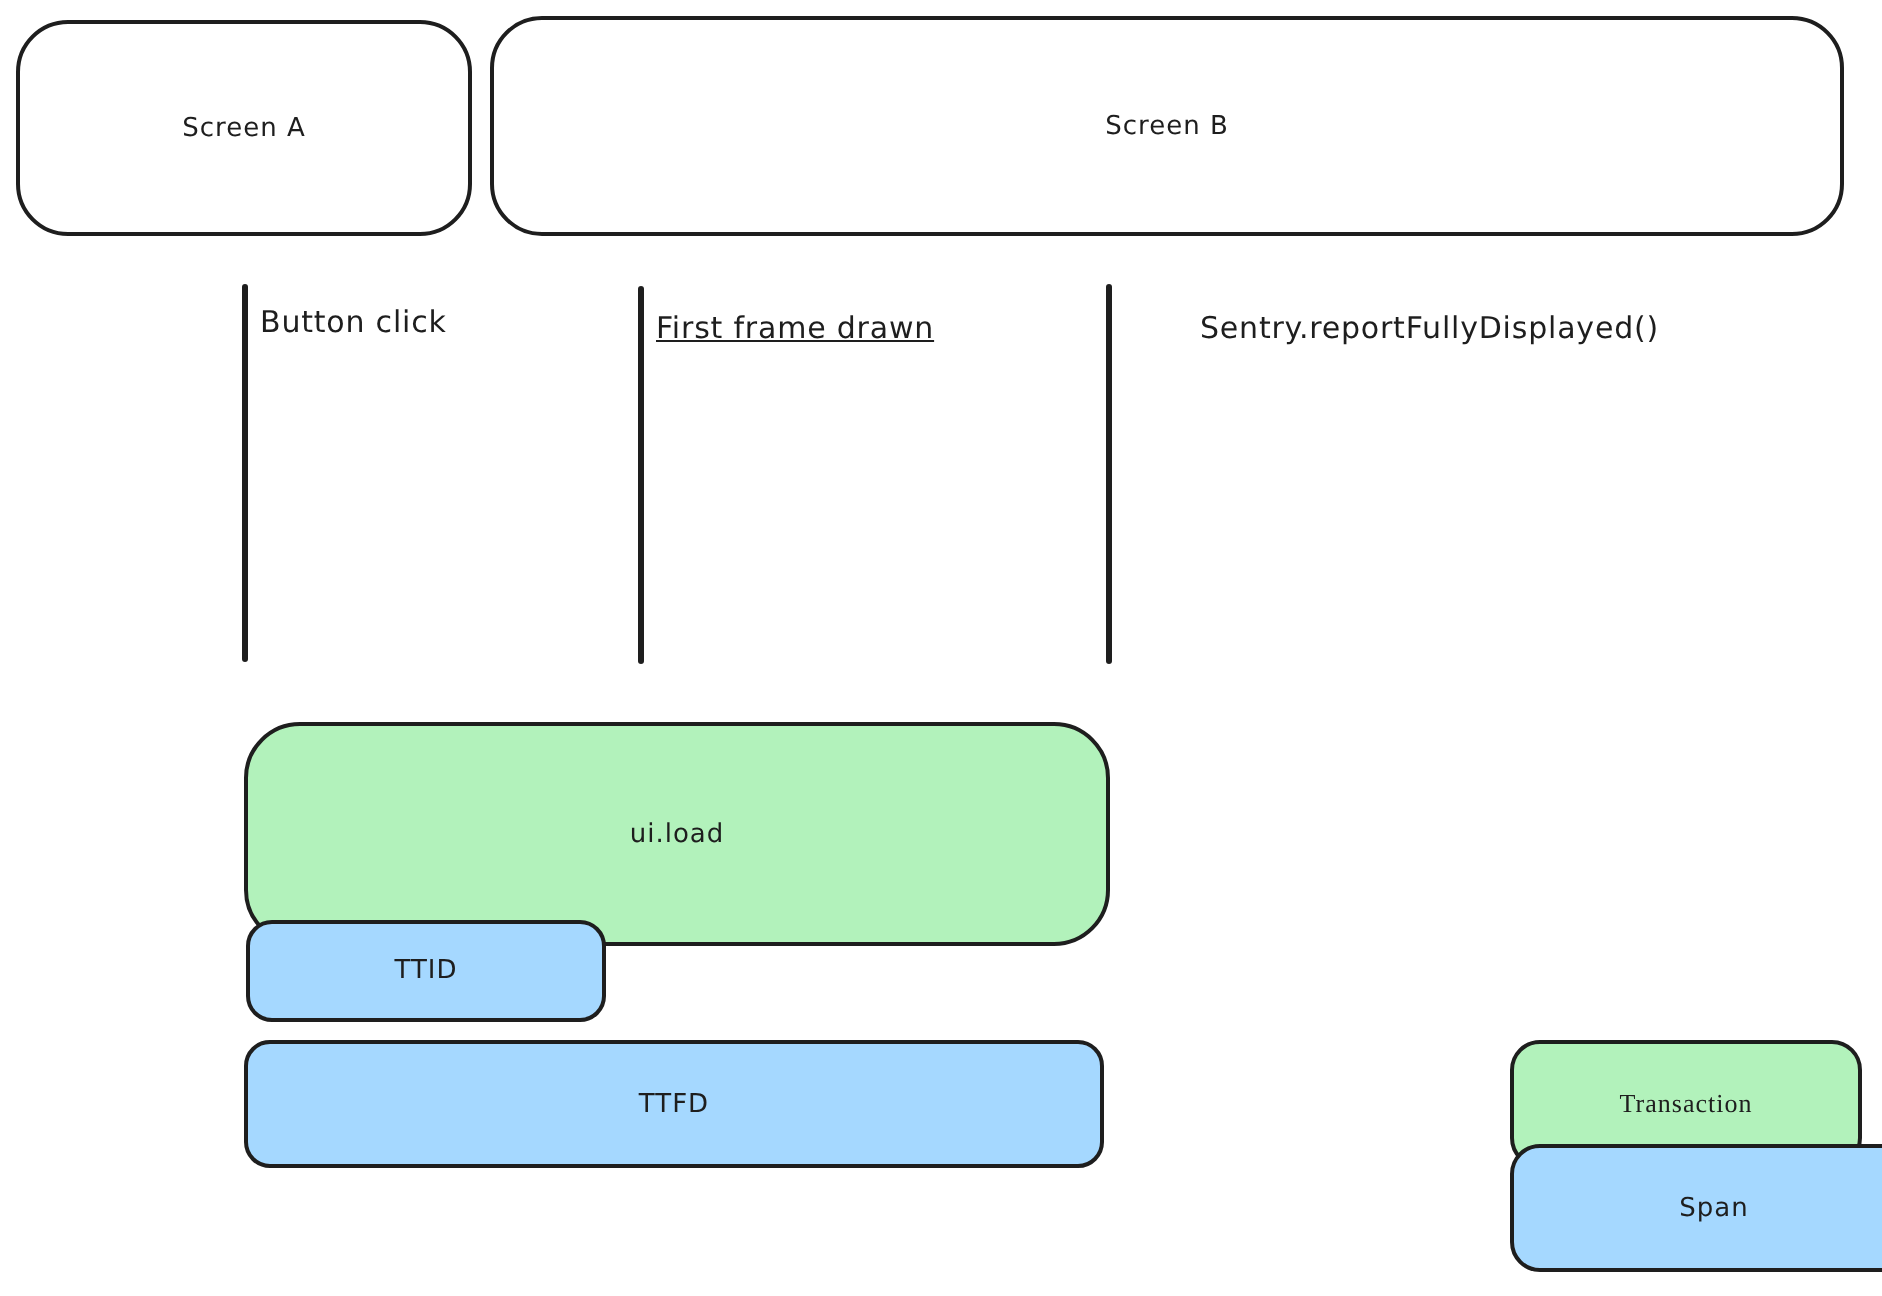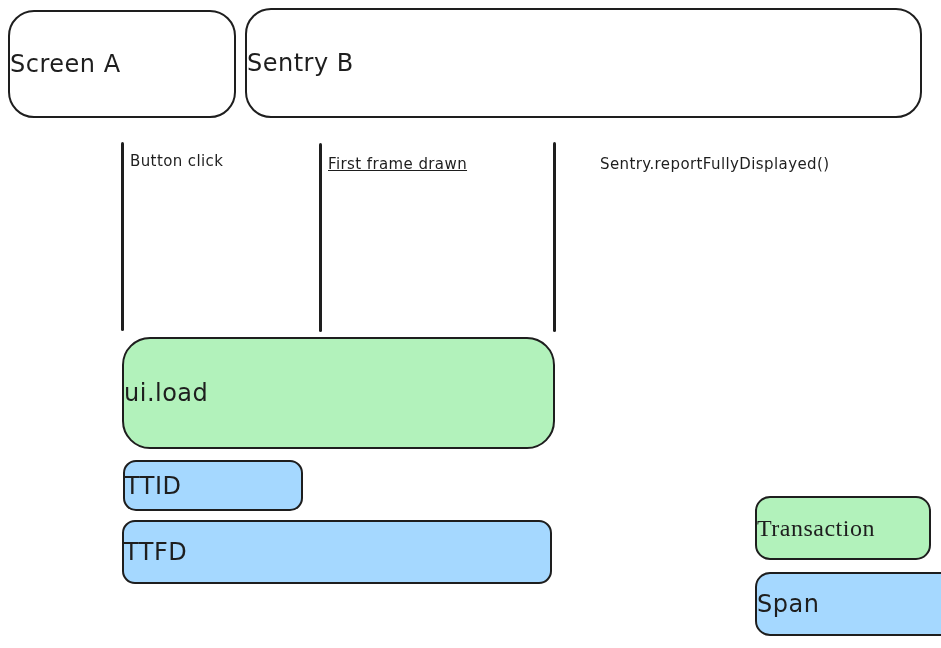--- a/index.html
+++ b/index.html
@@ -17,22 +17,23 @@
     background: var(--background);
     font-family: "DejaVu Sans", sans-serif;
     color: var(--stroke);
     overflow: hidden;
   }
   .box {
     position: absolute;
     border: 2.5px solid var(--stroke);
     display: flex;
     align-items: center;
+    justify-content: center;
     background: transparent;
-    font-size: 24px;
+    font-size: 13px;
     letter-spacing: 0.5px;
   }
   .screen { border-radius: 26px; background: var(--background); }
   #screenA { left: 8px;   top: 10px; width: 228px; height: 108px; }
   #screenB { left: 245px; top: 8px;  width: 677px; height: 110px; }
 
   .marker {
     position: absolute;
     width: 3px;
     background: var(--stroke);
@@ -45,40 +46,40 @@
   .event-label {
     position: absolute;
     font-size: 15px;
     letter-spacing: 0.4px;
     white-space: nowrap;
   }
   #eventLabel1 { left: 130px; top: 152px; }
   #eventLabel2 { left: 328px; top: 155px; text-decoration: underline; }
   #eventLabel3 { left: 560px; top: 155px; margin-left: 40px; }
 
-  .transaction-fill { background: var(--transaction-fill); }
+  .transaction-fill { background: var(--transaction-fill); margin-top: 24px; }
   .span-fill { background: var(--span-fill); }
 
   #uiLoadBar { left: 122px; top: 337px; width: 433px; height: 112px; border-radius: 28px; }
   #ttidBar   { left: 123px; top: 460px; width: 180px; height: 51px;  border-radius: 13px; }
   #ttfdBar   { left: 122px; top: 520px; width: 430px; height: 64px;  border-radius: 13px; }
 
   #legendTransaction { left: 755px; top: 496px; width: 176px; height: 64px; border-radius: 15px; font-family: Liberation Serif, serif; }
   #legendSpan        { left: 755px; top: 572px; width: 204px; height: 64px; border-radius: 15px; }
 </style>
 </head>
 <body>
 
 <div class="canvas">
 
   <div class="box screen" id="screenA">
     <span>Screen A</span>
   </div>
   <div class="box screen" id="screenB">
-    <span>Sentry B</span>
+    <span>Screen B</span>
   </div>
 
   <div class="marker" id="marker1"></div>
   <div class="marker" id="marker2"></div>
   <div class="marker" id="marker3"></div>
 
   <div class="event-label" id="eventLabel1">Button click</div>
   <div class="event-label" id="eventLabel2">First frame drawn</div>
   <div class="event-label" id="eventLabel3">Sentry.reportFullyDisplayed()</div>
 

